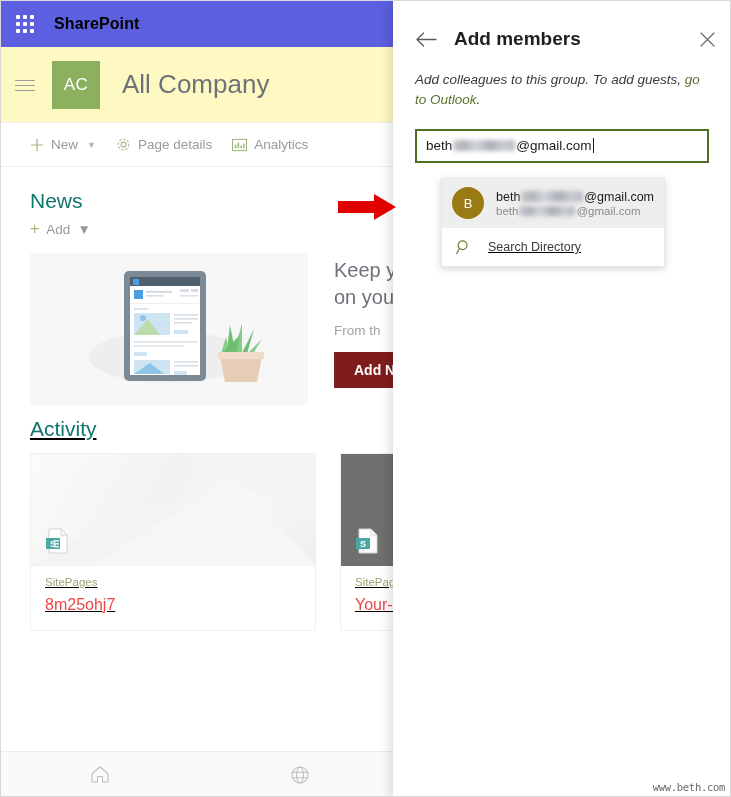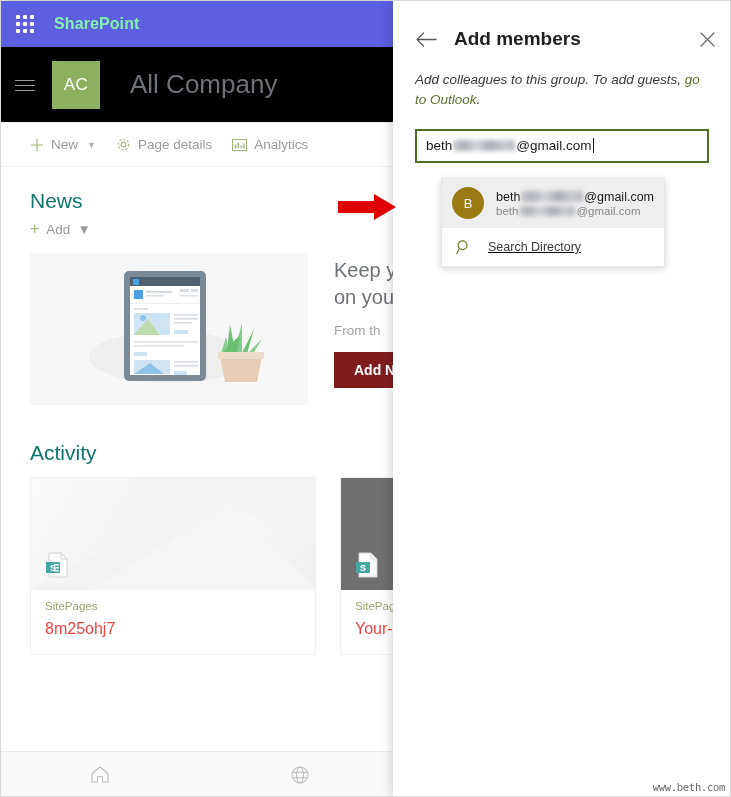--- a/index.html
+++ b/index.html
@@ -45,32 +45,32 @@
     grid-template-columns: repeat(3, 4px);
     grid-template-rows: repeat(3, 4px);
     gap: 3px;
     justify-content: center;
     align-content: center;
     margin-right: 18px;
     cursor: pointer;
   }
   .waffle i { width: 4px; height: 4px; background: #fff; border-radius: 1px; display: block; }
   .suite-title {
-    color: #86efac;
+    color: #000000;
     font-size: 16px;
     font-weight: bold;
     letter-spacing: .1px;
   }
 
   .sp-sitehdr {
     height: 76px;
     display: flex;
     align-items: center;
     padding-left: 12px;
-    background: #000000;
+    background: #fef9c3;
     border-bottom: 1px solid #f1f1f1;
   }
   .hamburger {
     width: 26px; height: 26px;
     margin-right: 14px;
     position: relative;
     cursor: pointer;
     flex: 0 0 auto;
   }
   .hamburger span {
@@ -84,21 +84,21 @@
   .site-logo {
     width: 48px; height: 48px;
     background: #8bb05e;
     color: #ffffff;
     font-size: 17px;
     display: flex; align-items: center; justify-content: center;
     letter-spacing: .5px;
     flex: 0 0 auto;
   }
   .site-title {
-    margin-left: 30px;
+    margin-left: 22px;
     font-size: 26px;
     color: #6d7178;
     font-weight: normal;
     white-space: nowrap;
   }
 
   .sp-commandbar {
     height: 44px;
     display: flex;
     align-items: center;
@@ -150,21 +150,21 @@
     background: #7f1d1d;
     color: #ffffff;
     font-size: 14px;
     font-weight: bold;
     padding: 10px 20px;
     border: none;
     cursor: pointer;
     white-space: nowrap;
   }
 
-  .activity-wrap { margin-top: 36px; }
+  .activity-wrap { margin-top: 12px; text-decoration: underline; }
   .cards { display: flex; gap: 24px; margin-top: 12px; }
   .card {
     width: 286px; flex: 0 0 auto;
     border: 1px solid #f0f0f0;
     background: #fff;
   }
   .card-thumb { height: 112px; position: relative; overflow: hidden; }
   .thumb-a { background: linear-gradient(120deg,#fbfbfb 0%,#f2f2f2 45%,#f8f8f8 70%,#efefef 100%); }
   .thumb-b { background: #6f6f6f; display:flex; align-items:center; justify-content:center; }
   .card-icon { position: absolute; left: 14px; bottom: 8px; }

